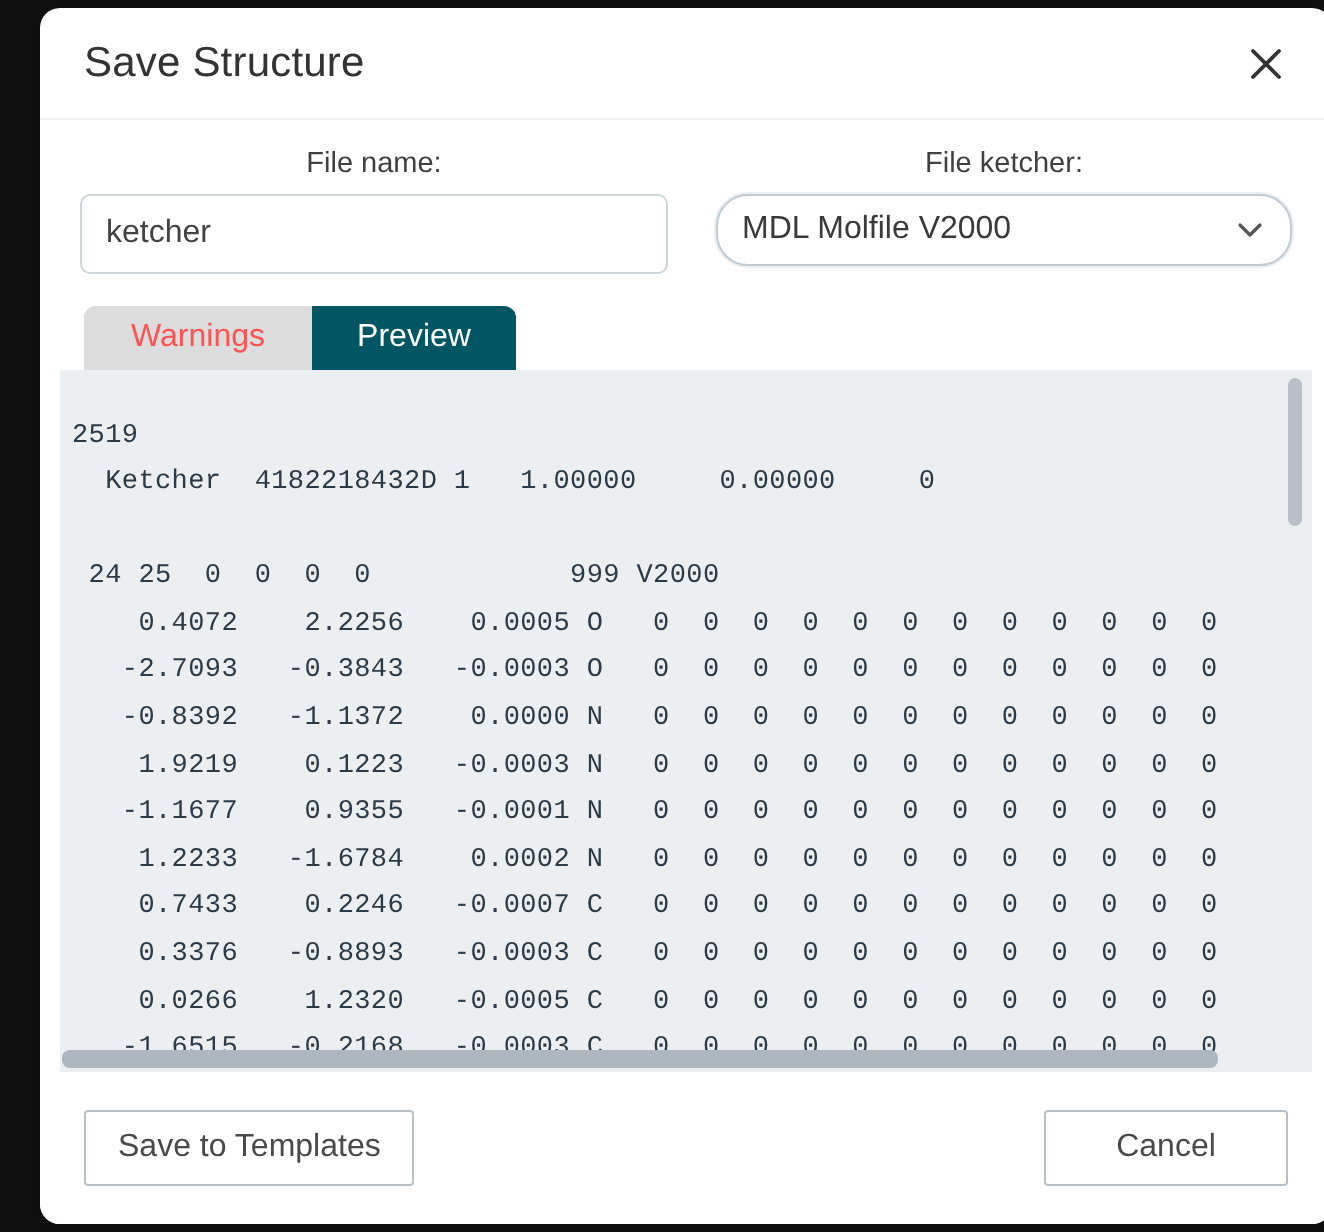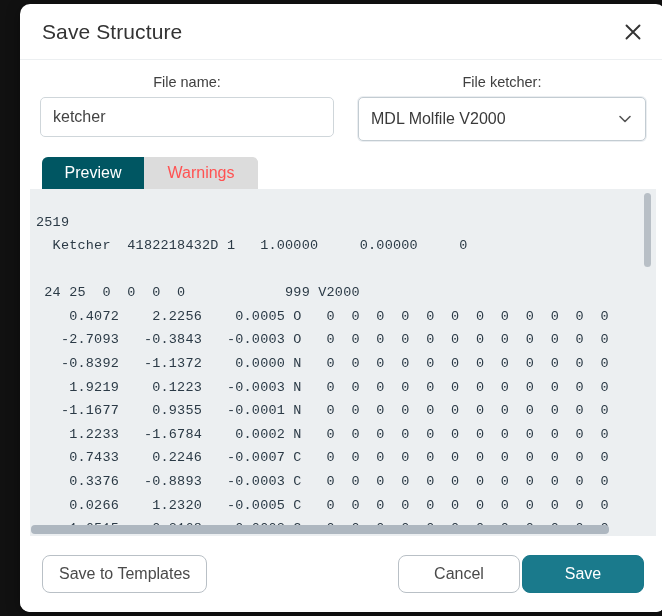--- a/index.html
+++ b/index.html
@@ -68,23 +68,23 @@
     background: #ffffff;
     font-family: "Liberation Sans", sans-serif;
     font-size: 16px;
     color: #434343;
     padding: 0 12px;
     outline: none;
     width: 100%;
   }
   .select-wrap {
     position: relative;
-    height: 44px;
+    height: 36px;
     border: 1px solid #c3ccd2;
-    border-radius: 5px;
+    border-radius: 16px;
     background: #ffffff;
     display: flex;
     align-items: center;
     padding: 0 12px;
     box-shadow: 0 0 0 1px rgba(210,218,224,0.45);
   }
   .select-value {
     font-size: 16px;
     color: #3a3a3a;
     flex: 1;
@@ -167,21 +167,21 @@
     flex: 0 0 76px;
     height: 76px;
     display: flex;
     align-items: center;
     padding: 0 22px;
     background: #ffffff;
   }
   .btn {
     font-family: "Liberation Sans", sans-serif;
     font-size: 16px;
-    border-radius: 8px;
+    border-radius: 2px;
     cursor: pointer;
     display: flex;
     align-items: center;
     justify-content: center;
     height: 38px;
   }
   #save-templates-btn {
     border: 1px solid #b9c0c6;
     background: #ffffff;
     color: #4a4a4a;
@@ -231,22 +231,22 @@
         <span class="chev">
           <svg width="16" height="16" viewBox="0 0 16 16" aria-hidden="true">
             <path d="M3 5.5 L8 10.5 L13 5.5" stroke="currentColor" stroke-width="1.6" fill="none" stroke-linecap="round" stroke-linejoin="round"></path>
           </svg>
         </span>
       </div>
     </div>
   </div>
 
   <div id="tabs">
+    <div class="tab warnings">Warnings</div>
     <div class="tab preview">Preview</div>
-    <div class="tab warnings">Warnings</div>
   </div>
 
   <div id="preview-outer">
     <pre id="preview-text">2519
   Ketcher  4182218432D 1   1.00000     0.00000     0
 
  24 25  0  0  0  0            999 V2000
     0.4072    2.2256    0.0005 O   0  0  0  0  0  0  0  0  0  0  0  0
    -2.7093   -0.3843   -0.0003 O   0  0  0  0  0  0  0  0  0  0  0  0
    -0.8392   -1.1372    0.0000 N   0  0  0  0  0  0  0  0  0  0  0  0
@@ -262,17 +262,16 @@
     </div>
     <div id="hscroll">
       <div id="hthumb"></div>
     </div>
   </div>
 
   <div id="footer">
     <div class="btn" id="save-templates-btn">Save to Templates</div>
     <div id="footer-right">
       <div class="btn" id="cancel-btn">Cancel</div>
-      <div class="btn" id="save-btn">Save</div>
     </div>
   </div>
 
 </div>
 
 </body></html>

